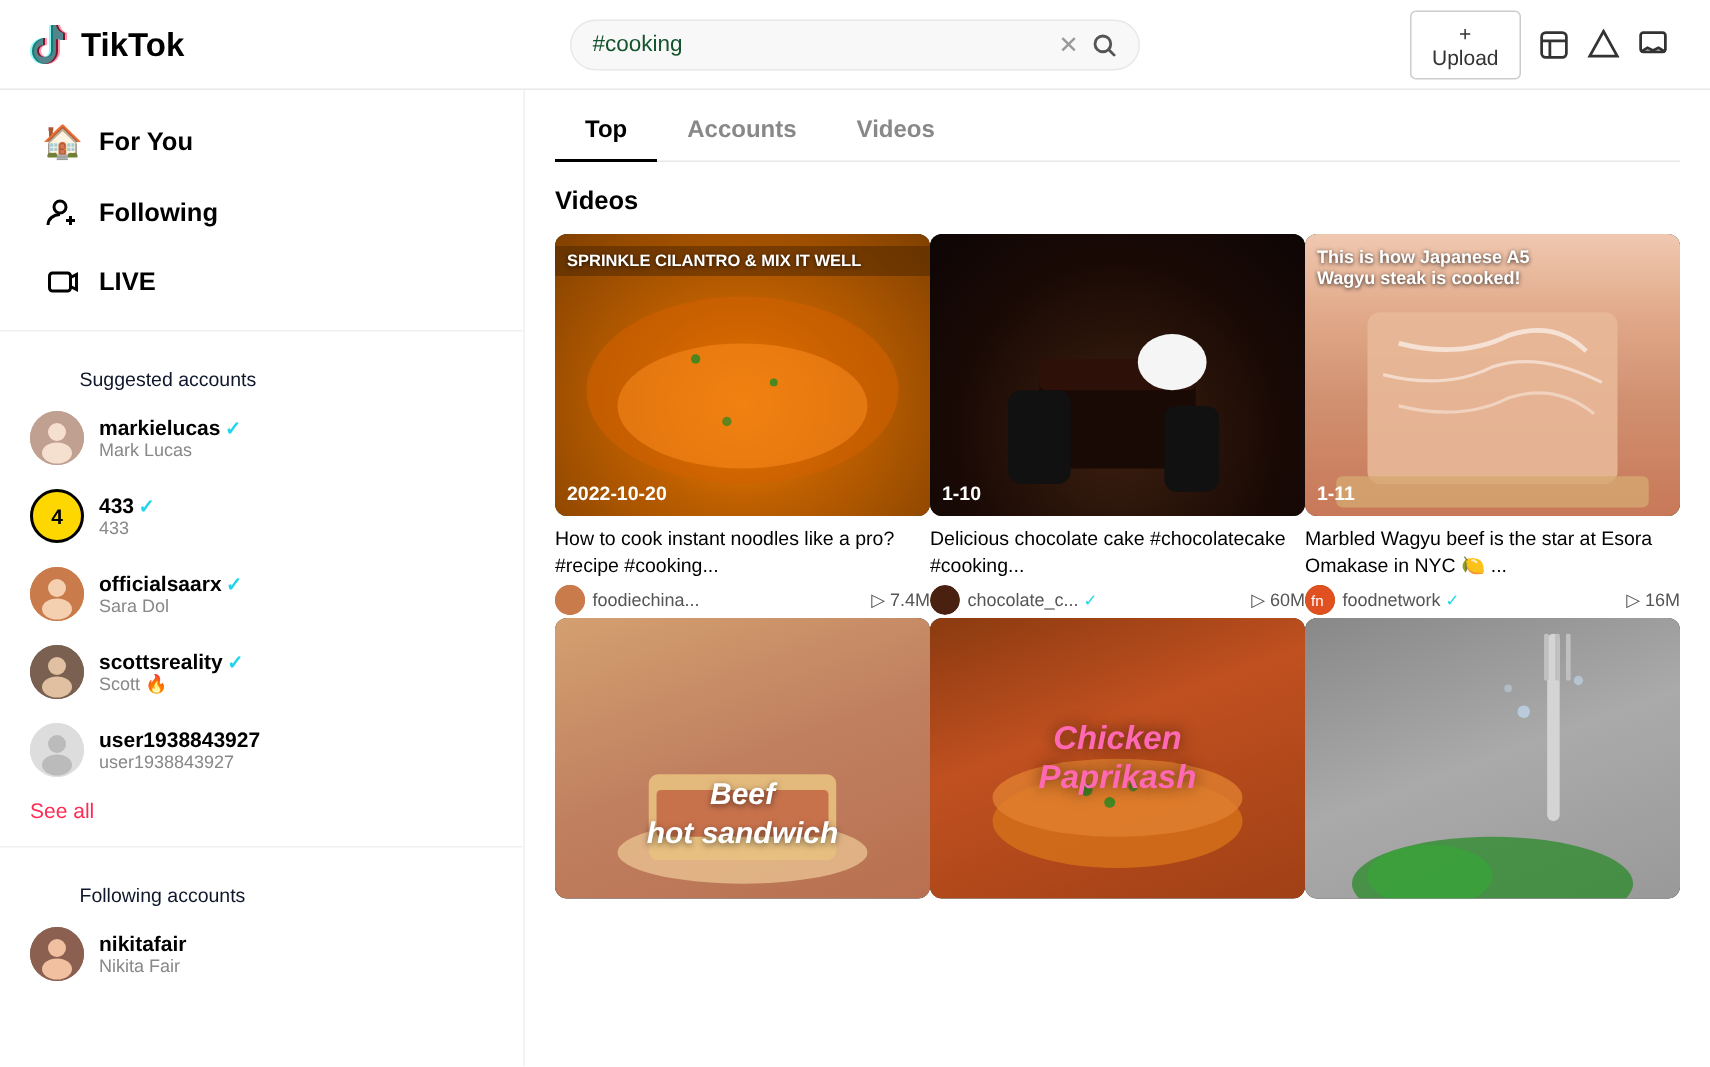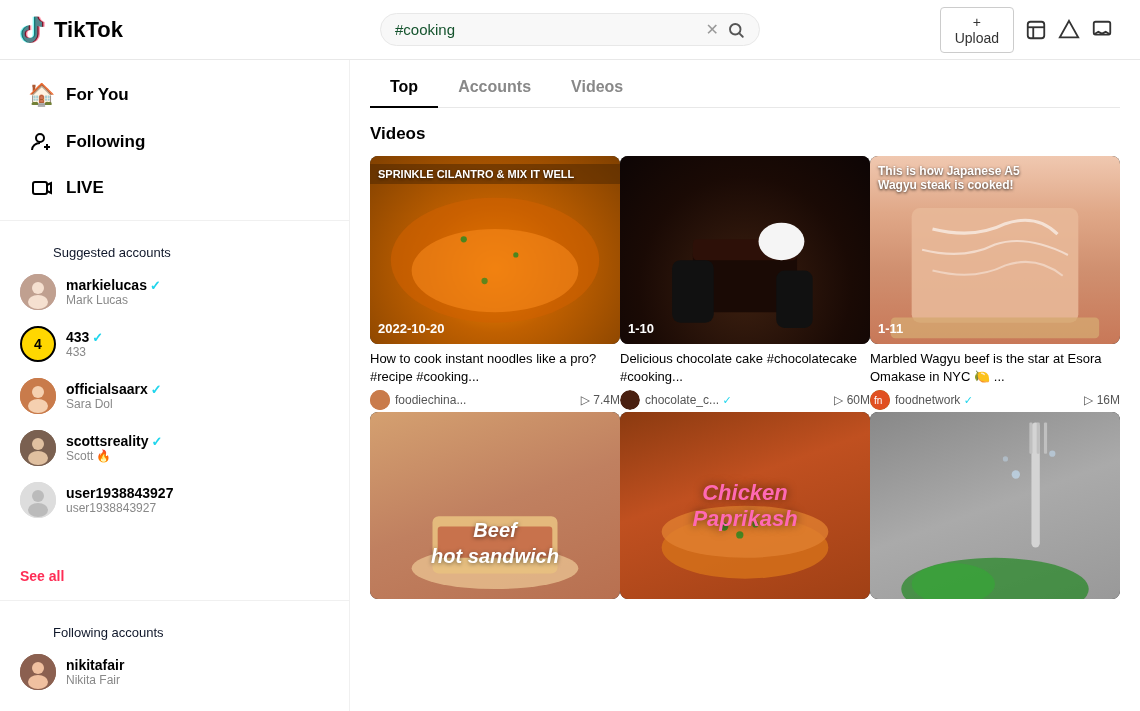--- a/index.html
+++ b/index.html
@@ -184,24 +184,23 @@
       font-size: 12px;
       color: #888;
     }
     .verified-badge {
       color: #20d5ec;
       font-size: 13px;
     }
     .see-all {
       color: #fe2c55;
       font-size: 14px;
-      font-weight: 700;
+      font-weight: 400;
       padding: 6px 20px;
       cursor: pointer;
-      margin-top: 36px;
     }
     .divider {
       height: 1px;
       background: #f0f0f0;
       margin: 10px 0;
     }
     .yellow-circle {
       width: 36px;
       height: 36px;
       border-radius: 50%;

